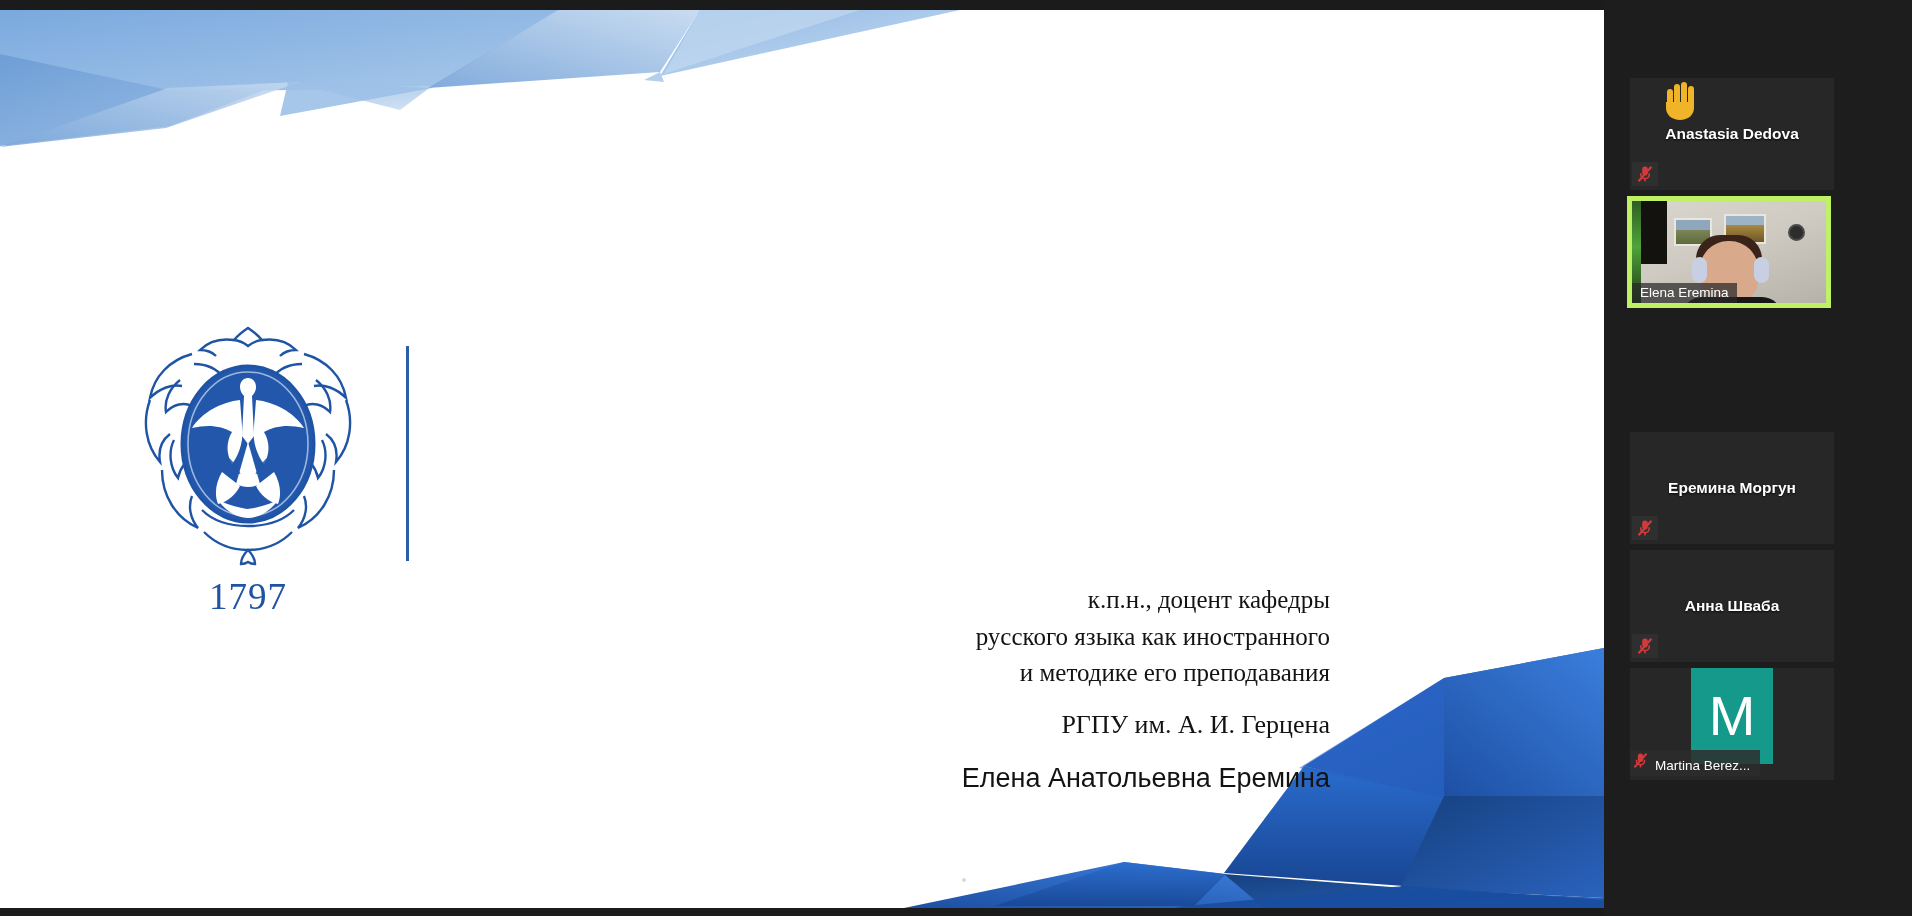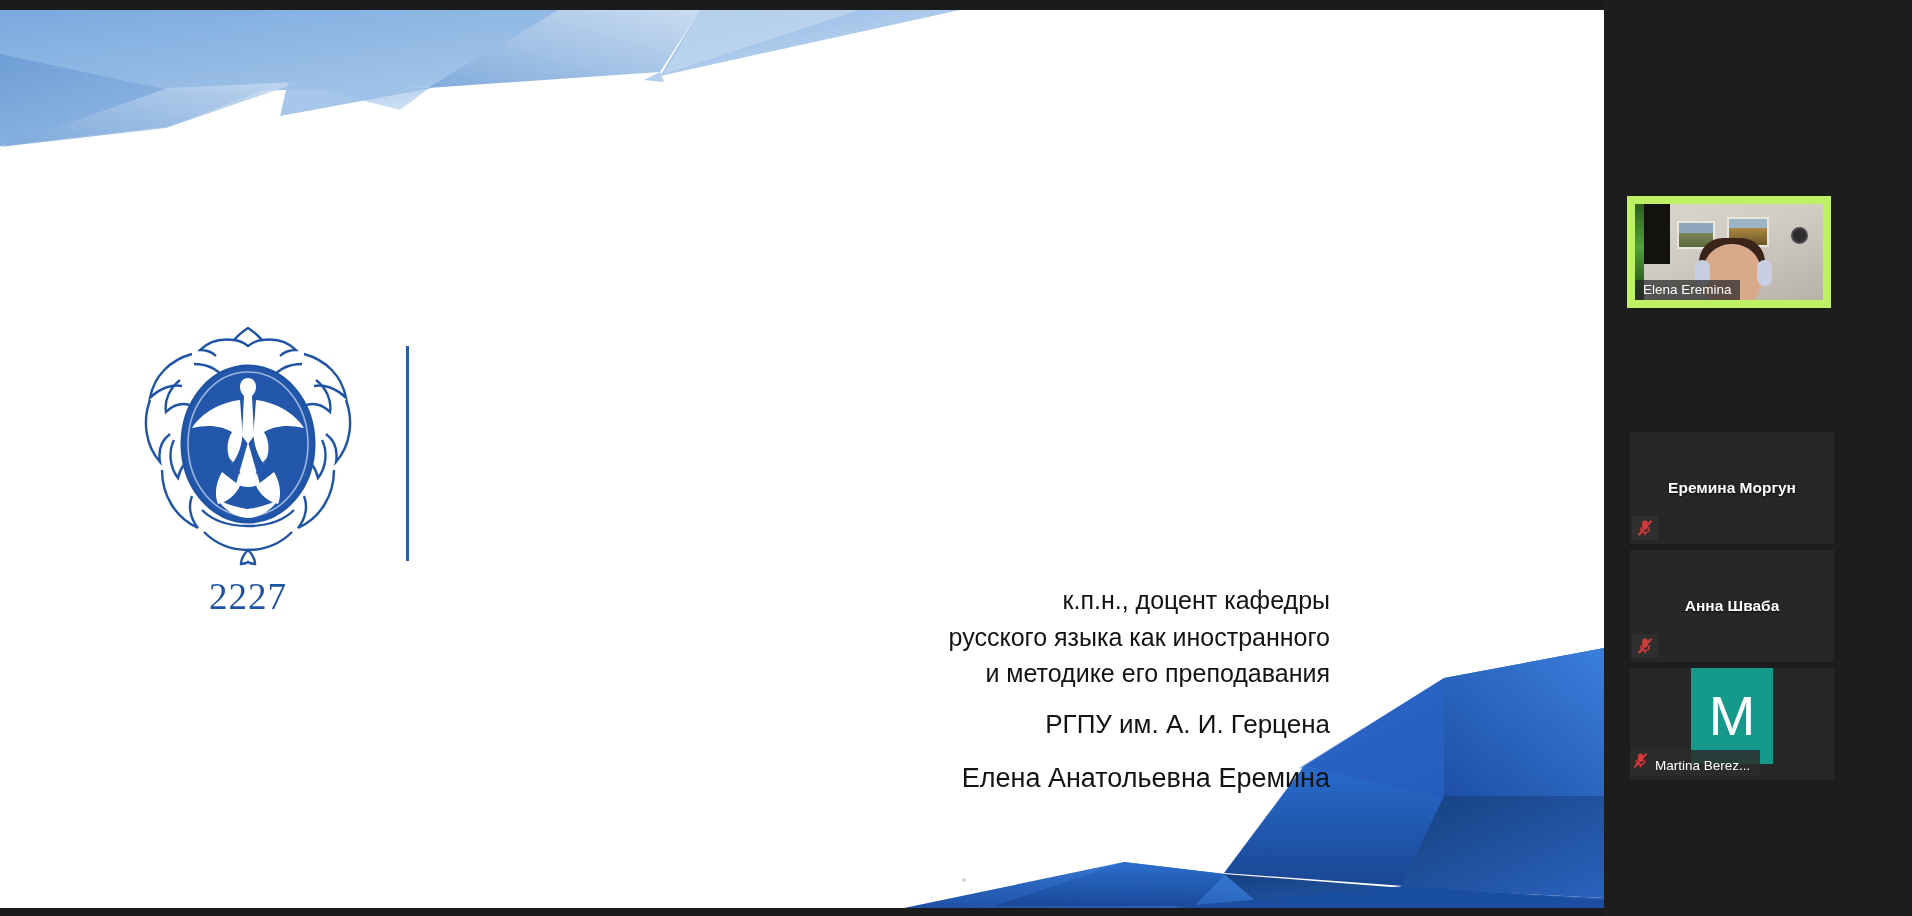--- a/index.html
+++ b/index.html
@@ -35,21 +35,21 @@
   
   #slide-title{position:absolute;left:560px;top:185px;width:730px;
                text-align:center;color:#131313;
                font-size:52px;line-height:1.18;font-weight:400;
                letter-spacing:.2px;}
 
   
   #slide-subtitle{position:absolute;left:700px;top:572px;width:630px;
                   text-align:right;color:#131313;font-size:25px;line-height:1.46;}
   #slide-subtitle .grp{margin-bottom:14px;}
-  #slide-subtitle .ln{display:block;}
+  #slide-subtitle .ln{display:block;font-family:Liberation Serif, serif;}
   #slide-subtitle .big{font-size:26px;}
   #slide-subtitle .name{font-size:27px;margin-top:16px;display:block;}
 
   .tiny-dot{position:absolute;left:962px;top:868px;width:4px;height:4px;
             border-radius:50%;background:#d8d8d8;}
 
   
   #filmstrip{position:absolute;left:1604px;top:0;width:308px;height:916px;
              background:#1d1d1d;}
 
@@ -62,21 +62,21 @@
                text-shadow:0 1px 2px rgba(0,0,0,.85);}
 
   .mic-off{position:absolute;left:2px;bottom:4px;width:26px;height:24px;
            background:#2f2f2f;display:flex;align-items:center;justify-content:center;}
   .mic-off svg{display:block;}
 
   .hand{position:absolute;left:34px;top:2px;font-size:34px;line-height:1;
         color:#f0b429;}
 
   
-  .tile.active{border:8px solid #bef264;left:23px;width:204px;height:112px;box-sizing:border-box;}
+  .tile.active{border:5px solid #bef264;left:23px;width:204px;height:112px;box-sizing:border-box;}
   .tile.active .video{position:absolute;inset:0;}
   .tile.active .video .left-bar{position:absolute;left:0;top:0;width:9px;height:100%;
      background:linear-gradient(180deg,#2f5e22,#4fa33a 45%,#1d3a16);}
   .tile.active .video .room{position:absolute;left:9px;top:0;right:0;bottom:0;
      background:linear-gradient(160deg,#d9d6cf 0%,#cfcbc2 45%,#b6b2a9 100%);}
   .tile.active .video .dark-left{position:absolute;left:9px;top:0;width:26px;height:62%;
      background:#14120f;}
   .tile.active .video .pic{position:absolute;background:#6f7f63;border:2px solid #e9e6de;}
   .tile.active .video .pic.p1{left:42px;top:17px;width:34px;height:24px;
      background:linear-gradient(180deg,#8fa7bd 0%,#8fa7bd 40%,#7d8558 41%,#5d6a3c 100%);}
@@ -207,40 +207,64 @@
             <path d="M130 122l-12 42c8 4 16 4 24 0z"></path>
             <path d="M104 152c-6 10-8 22-4 32 10-2 18-10 22-18zM156 152c6 10 8 22 4 32-10-2-18-10-22-18z"></path>
             <path d="M100 180c12 6 28 9 30 9s18-3 30-9c-8 12-20 18-30 18s-22-6-30-18z"></path>
           </g>
           <g stroke="#2257ab" stroke-width="1.1" opacity=".85" fill="none">
             <path d="M84 112c8 6 16 14 22 24M92 120c8 6 15 14 20 23M100 128c7 6 13 13 17 21M108 136c6 5 11 11 14 18"></path>
             <path d="M176 112c-8 6-16 14-22 24M168 120c-8 6-15 14-20 23M160 128c-7 6-13 13-17 21M152 136c-6 5-11 11-14 18"></path>
           </g>
         </svg>
       </div>
-      <div class="year">2227</div>
+      <div class="year">1797</div>
       <div class="divider"></div>
     </div>
 
 
     <div id="slide-subtitle">
       <div class="grp">
         <span class="ln">к.п.н., доцент кафедры</span>
         <span class="ln">русского языка как иностранного</span>
         <span class="ln">и методике его преподавания</span>
       </div>
       <span class="ln big">РГПУ им. А. И. Герцена</span>
       <span class="name">Елена Анатольевна Еремина</span>
     </div>
 
     <div class="tiny-dot"></div>
   </div>
 
   <div id="filmstrip">
 
+    <div class="tile" style="top:78px;">
+      <div class="hand">
+        <svg width="36" height="40" viewBox="0 0 36 40" xmlns="http://www.w3.org/2000/svg">
+          <g fill="#f0b429">
+            <rect x="3" y="9" width="6" height="17" rx="3"></rect>
+            <rect x="10" y="4" width="6" height="22" rx="3"></rect>
+            <rect x="17" y="2" width="6" height="24" rx="3"></rect>
+            <rect x="24" y="6" width="6" height="20" rx="3"></rect>
+            <path d="M2 22h28v6c0 7-6 12-14 12S2 35 2 28z"></path>
+          </g>
+        </svg>
+      </div>
+      <div class="pname">Anastasia Dedova</div>
+      <div class="mic-off">
+        <svg width="18" height="18" viewBox="0 0 18 18" xmlns="http://www.w3.org/2000/svg">
+          <g fill="#d23b3b">
+            <rect x="6.2" y="1.6" width="5.6" height="9" rx="2.8"></rect>
+            <path d="M4 8.2v1.2a5 5 0 0 0 10 0V8.2h-1.6v1.2a3.4 3.4 0 0 1-6.8 0V8.2z"></path>
+            <rect x="8.2" y="13.4" width="1.6" height="3"></rect>
+          </g>
+          <line x1="2.6" y1="16.2" x2="15.4" y2="1.8" stroke="#d23b3b" stroke-width="2.1"></line>
+        </svg>
+      </div>
+    </div>
 
     <div class="tile active" style="top:196px;">
       <div class="video">
         <div class="left-bar"></div>
         <div class="room"></div>
         <div class="dark-left"></div>
         <div class="pic p1"></div>
         <div class="pic p2"></div>
         <div class="clock"></div>
         <div class="hair"></div>

